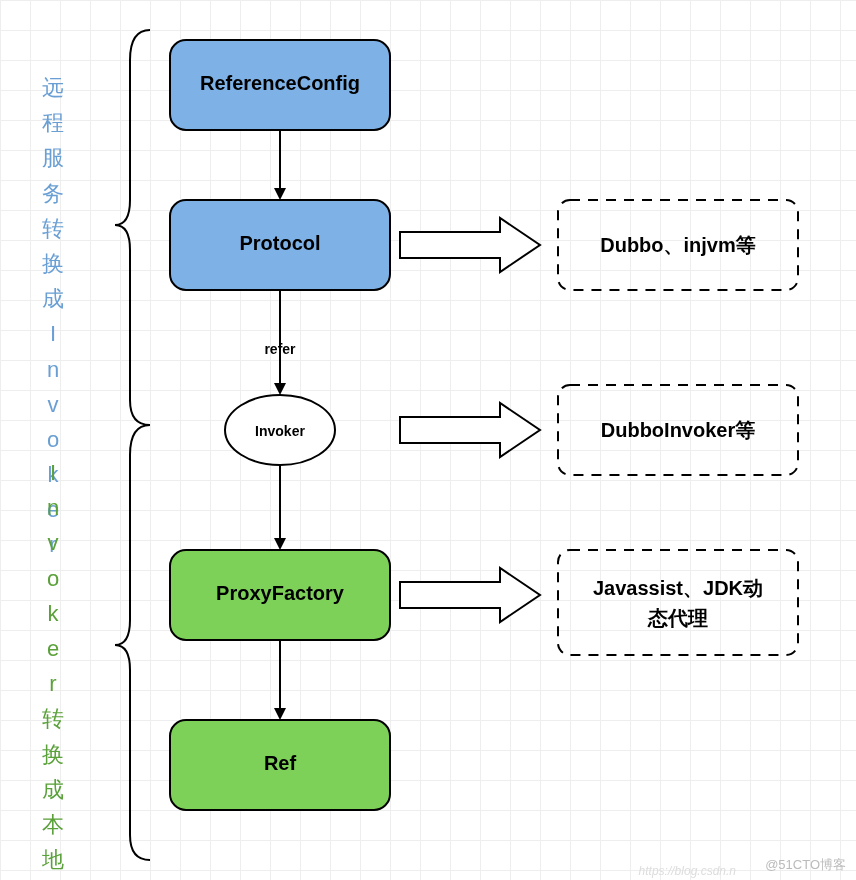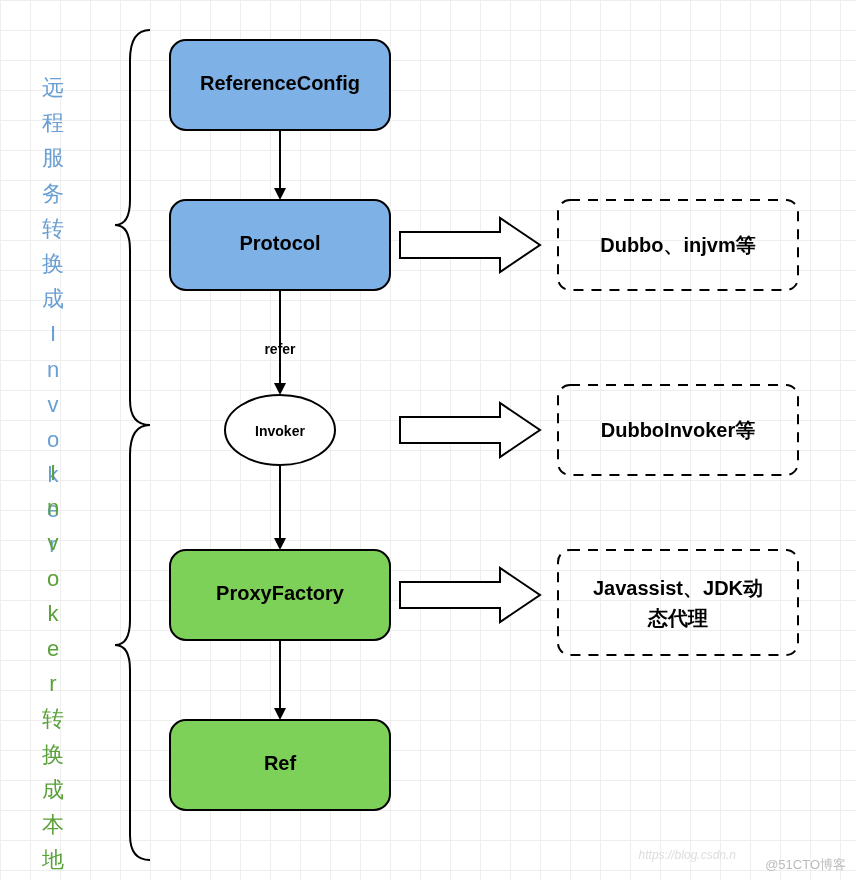--- a/index.html
+++ b/index.html
@@ -14,21 +14,21 @@
     background-image:
       linear-gradient(to right,#eee 1px,transparent 1px),
       linear-gradient(to bottom,#eee 1px,transparent 1px);
     background-size:30px 30px;
   }
   .watermark{
     position:absolute;bottom:6px;right:10px;
     color:#bbb;font-size:13px;margin-top:8px;
   }
   .watermark2{
-    position:absolute;bottom:18px;right:120px;
+    position:absolute;bottom:2px;right:120px;
     color:#ddd;font-size:12px;font-style:italic;
   }
   svg{position:absolute;inset:0;}
   .box{rx:16;ry:16;stroke:#000;stroke-width:2;}
   .blue{fill:#7eb1e6;}
   .green{fill:#7ed158;}
   .dashed{fill:none;stroke:#000;stroke-width:2;stroke-dasharray:10 8;}
   .node-text{font-size:20px;font-weight:bold;text-anchor:middle;dominant-baseline:middle;}
   .small-text{font-size:14px;font-weight:bold;text-anchor:middle;dominant-baseline:middle;}
   .arrow{stroke:#000;stroke-width:2;fill:none;}

